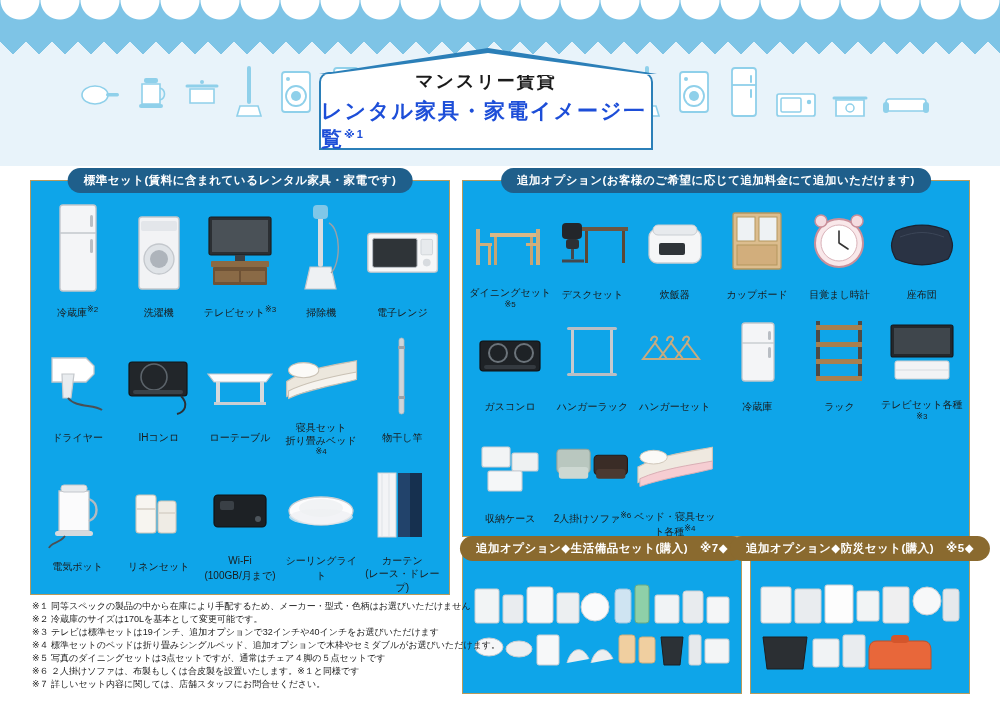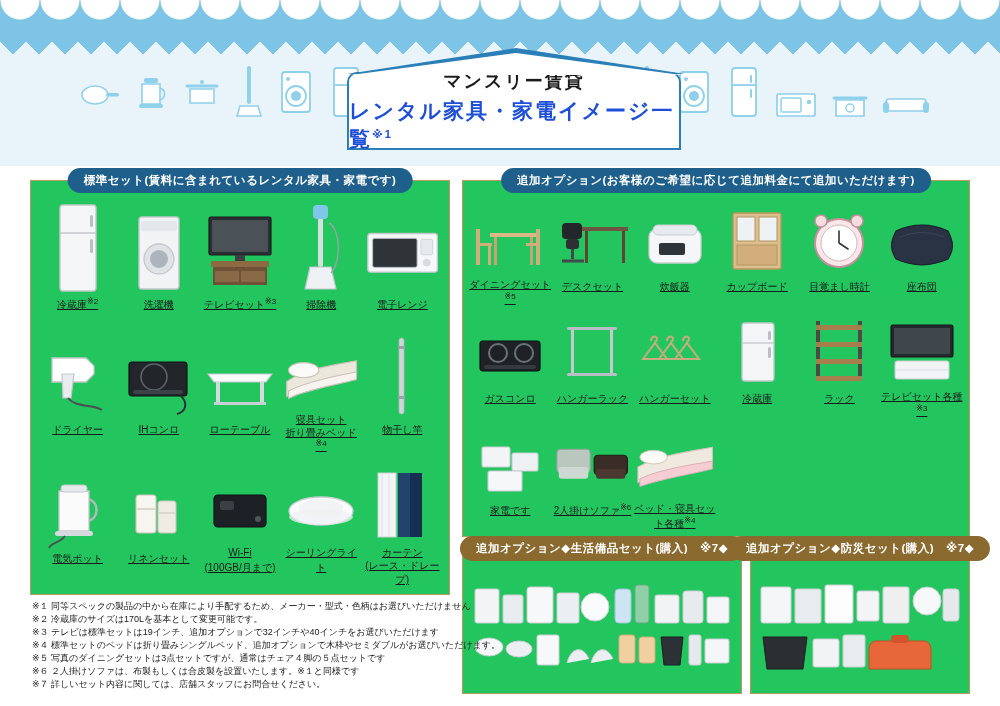--- a/index.html
+++ b/index.html
@@ -38,21 +38,21 @@
   }
   .hdr-icons{
     position:absolute;top:52px;height:80px;
     display:flex;align-items:center;gap:14px;
   }
   .hdr-icons.left{left:80px;}
   .hdr-icons.right{right:70px;}
   .hdr-icons svg{display:block;}
 
   .title-box{
-    position:absolute;left:347px;top:72px;width:334px;height:78px;
+    position:absolute;left:319px;top:72px;width:334px;height:78px;
     background:#ffffff;
     border:2px solid #2b7fb8;
     border-radius:10px 10px 0 0;
     box-sizing:border-box;
     display:flex;flex-direction:column;align-items:center;justify-content:center;
     gap:4px;
     z-index:3;
   }
   .title-box:before{
     content:"";position:absolute;left:-2px;top:-26px;
@@ -69,21 +69,21 @@
     border-bottom:22px solid #ffffff;
   }
   .title-line1{font-size:18px;font-weight:bold;letter-spacing:2px;color:#1b1b1b;}
   .title-line2{font-size:21px;font-weight:bold;letter-spacing:2px;color:#1d4ed8;}
   .title-line2 .sup{font-size:11px;vertical-align:super;}
 
   
   .panel{
     position:absolute;
     border:1px solid #b79a5c;
-    background:#22c55e;
+    background:#0ea5e9;
     box-sizing:border-box;
     padding-left:15px;
   }
   .panel-title{
     position:absolute;top:-13px;left:50%;transform:translateX(-50%);
     background:#1f5f8b;color:#fff;
     font-size:11.5px;font-weight:bold;
     padding:5px 16px;border-radius:13px;white-space:nowrap;
     letter-spacing:.5px;
   }
@@ -103,21 +103,21 @@
   .cell{
     display:flex;flex-direction:column;align-items:center;justify-content:flex-start;
     box-sizing:border-box;
   }
   .thumb{
     display:flex;align-items:flex-end;justify-content:center;
     width:100%;
   }
   .cell .label{
     font-size:10px;line-height:1.25;text-align:center;color:#1a1a1a;
-    margin-top:2px;white-space:pre-line;text-decoration:underline;
+    margin-top:10px;white-space:pre-line;
   }
   .label .sup{font-size:8px;vertical-align:super;}
 
   
   #grid-standard .cell{width:20%;height:131px;}
   
   #grid-option .cell{width:16.666%;height:112px;}
 
   
   .striprow{
@@ -599,21 +599,21 @@
 
 
       <div class="cell">
         <div class="thumb">
           <svg class="ic" width="72" height="74" viewBox="0 0 72 74">
               <rect x="8" y="20" width="28" height="20" rx="2" fill="#f2f4f5" stroke="#c9ced3" stroke-width="1.1"></rect>
               <rect x="38" y="26" width="26" height="18" rx="2" fill="#eef1f2" stroke="#c9ced3" stroke-width="1.1"></rect>
               <rect x="14" y="44" width="34" height="20" rx="2" fill="#f5f7f8" stroke="#c9ced3" stroke-width="1.1"></rect>
             </svg>
         </div>
-        <div class="label"><span>家電です</span><span class="sup"></span></div>
+        <div class="label"><span>収納ケース</span><span class="sup"></span></div>
       </div>
 
       <div class="cell">
         <div class="thumb">
           <svg class="ic" width="84" height="74" viewBox="0 0 84 74">
               <rect x="6" y="22" width="34" height="24" rx="4" fill="#b9c7bf" stroke="#91a29a" stroke-width="1.1"></rect>
               <rect x="8" y="40" width="30" height="12" rx="3" fill="#cdd8d2"></rect>
               <rect x="44" y="28" width="34" height="20" rx="4" fill="#3a2c26" stroke="#241a16" stroke-width="1.1"></rect>
               <rect x="46" y="42" width="30" height="10" rx="3" fill="#4b3931"></rect>
             </svg>
@@ -657,21 +657,21 @@
         <rect x="148" y="56" width="16" height="28" rx="3" fill="#f0cfa0" stroke="#cfae7c"></rect>
         <rect x="168" y="58" width="16" height="26" rx="3" fill="#f0cfa0" stroke="#cfae7c"></rect>
         <path d="M190 58h22l-3 28h-16z" fill="#2c3136" stroke="#1b1f22"></path>
         <rect x="218" y="56" width="12" height="30" rx="2" fill="#e6e9ec" stroke="#c9ced3"></rect>
         <rect x="234" y="60" width="24" height="24" rx="2" fill="#f3f5f6" stroke="#c9ced3"></rect>
       </svg>
     </div>
   </div>
 
   <div class="panel" id="panel-disaster">
-    <div class="panel-title brown">追加オプション◆防災セット(購入)　※7◆</div>
+    <div class="panel-title brown">追加オプション◆防災セット(購入)　※5◆</div>
     <div class="striprow">
       <svg width="206" height="104" viewBox="0 0 206 104">
         <rect x="4" y="8" width="30" height="36" rx="2" fill="#f4f5f6" stroke="#c9ced3"></rect>
         <rect x="38" y="10" width="26" height="34" rx="2" fill="#e9ecef" stroke="#c9ced3"></rect>
         <rect x="68" y="6" width="28" height="38" rx="2" fill="#fdfdfd" stroke="#c9ced3"></rect>
         <rect x="100" y="12" width="22" height="30" rx="2" fill="#f2f4f5" stroke="#c9ced3"></rect>
         <rect x="126" y="8" width="26" height="36" rx="2" fill="#efeff0" stroke="#c9ced3"></rect>
         <circle cx="170" cy="22" r="14" fill="#f7f8f9" stroke="#c9ced3"></circle>
         <rect x="186" y="10" width="16" height="32" rx="3" fill="#e6e9ec" stroke="#c9ced3"></rect>
         <path d="M6 58h44l-4 32H10z" fill="#2b2f33" stroke="#1b1e21"></path>

